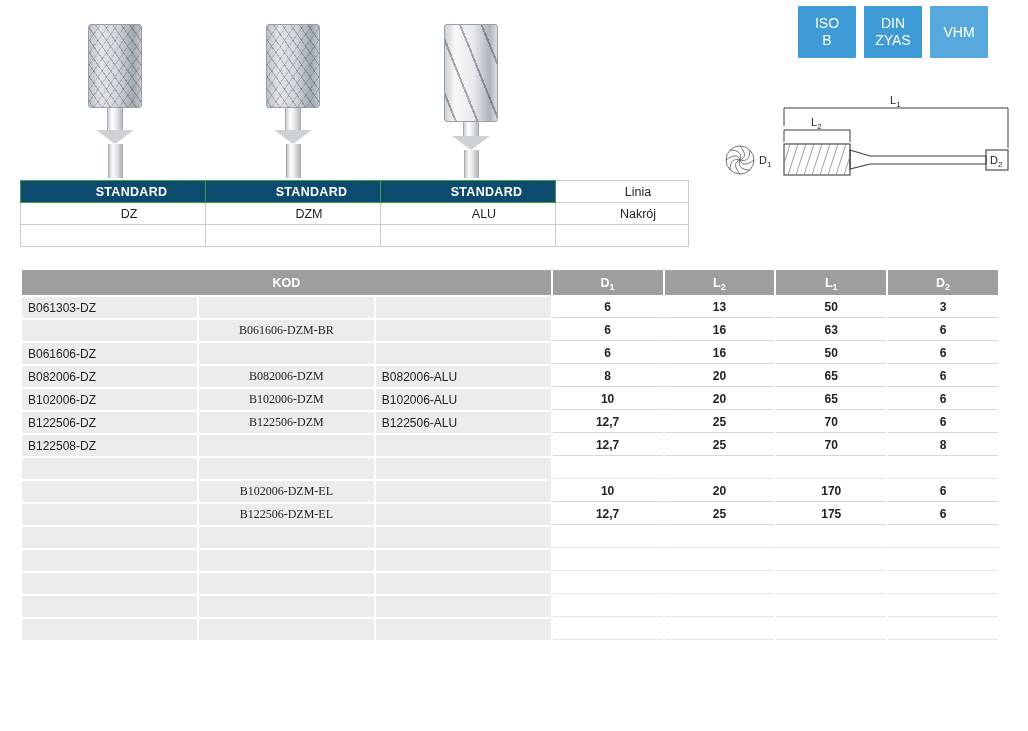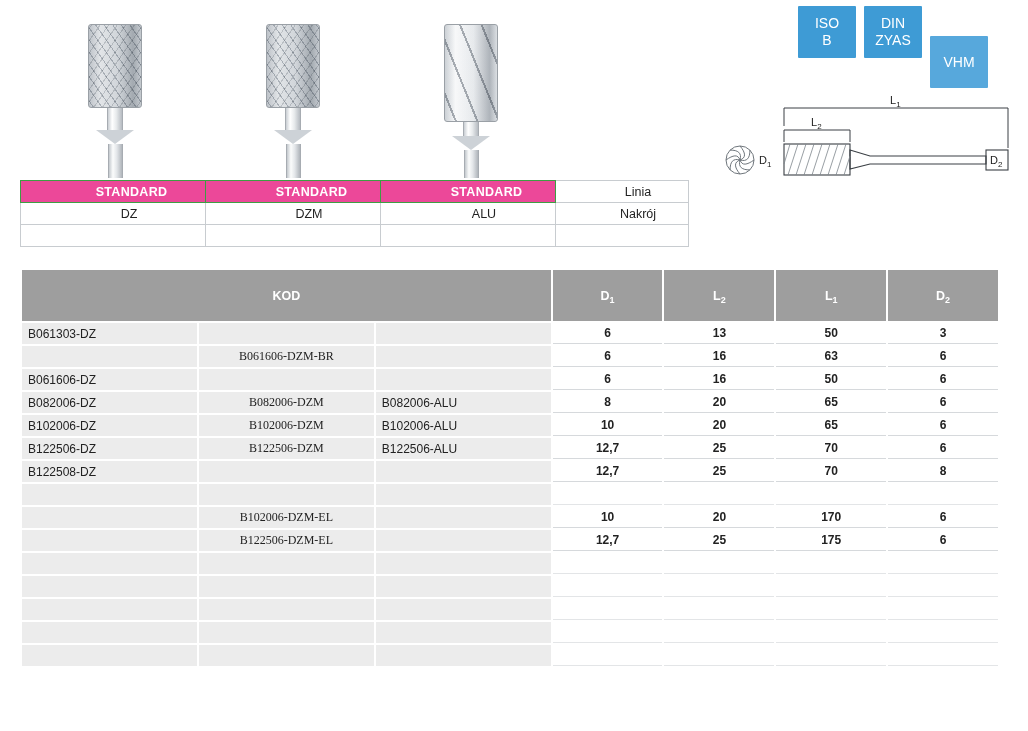--- a/index.html
+++ b/index.html
@@ -32,21 +32,21 @@
     color: #ffffff;
     display: flex;
     flex-direction: column;
     align-items: center;
     justify-content: center;
     font-size: 14px;
     line-height: 17px;
     text-align: center;
     border-radius: 1px;
   }
-  .badge.light { background: #57a8dc; margin-top: 30px; }
+  .badge.light { background: #57a8dc; }
 
   
   .photos {
     position: absolute;
     top: 10px;
     left: 20px;
     width: 670px;
     height: 168px;
   }
   .tool {
@@ -116,21 +116,21 @@
     table-layout: fixed;
   }
   .std-table td {
     border: 1px solid #c8ccd0;
     height: 21px;
     text-align: center;
     font-size: 12.5px;
     padding: 0;
   }
   .std-table td.green {
-    background: #ec4899;
+    background: #0c4a6e;
     color: #ffffff;
     font-weight: bold;
     border-color: #3e9e43;
     letter-spacing: .3px;
     padding-left: 37px;
   }
   .std-table td.plain { background: #ffffff; padding-left: 32px; }
 
   
   .main-table {
@@ -140,22 +140,22 @@
     width: 980px;
     table-layout: fixed;
     border-spacing: 2px 2px;
     border-collapse: separate;
   }
   .main-table th {
     background: #9e9e9e;
     color: #ffffff;
     font-size: 12.5px;
     font-weight: bold;
-    height: 19px;
-    padding: 16px;
+    height: 25px;
+    padding: 0;
     text-align: center;
   }
   .main-table th sub, .main-table td sub {
     font-size: 9px;
     vertical-align: baseline;
     position: relative;
     top: 3px;
   }
   .main-table td {
     height: 20px;

